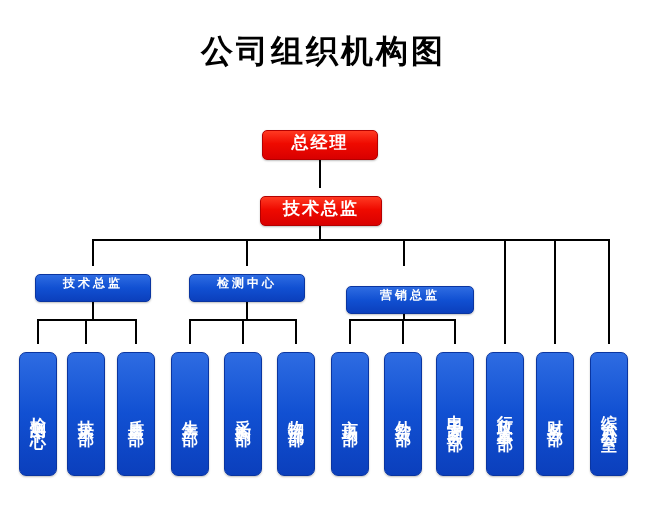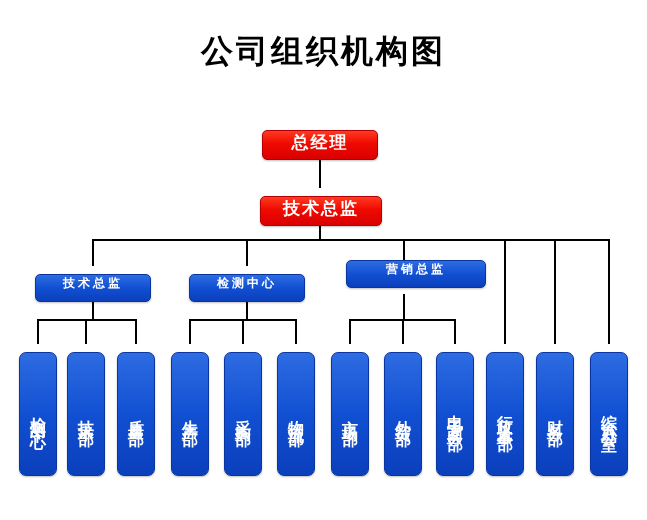--- a/index.html
+++ b/index.html
@@ -118,21 +118,21 @@
   <div class="node exec" style="left:260px; top:188px; width:122px; height:30px;">
     <span>技术总监</span>
   </div>
 
   <div class="node director" style="left:35px; top:266px; width:116px; height:28px;">
     <span>技术总监</span>
   </div>
   <div class="node director" style="left:189px; top:266px; width:116px; height:28px;">
     <span>检测中心</span>
   </div>
-  <div class="node director" style="left:346px; top:252px; width:140px; height:28px;">
+  <div class="node director" style="left:346px; top:278px; width:128px; height:28px;">
     <span>营销总监</span>
   </div>
 
   <div class="node dept" style="left:19px;">
     <span>检测中心</span>
   </div>
   <div class="node dept" style="left:67px;">
     <span>技术部</span>
   </div>
   <div class="node dept" style="left:117px;">

